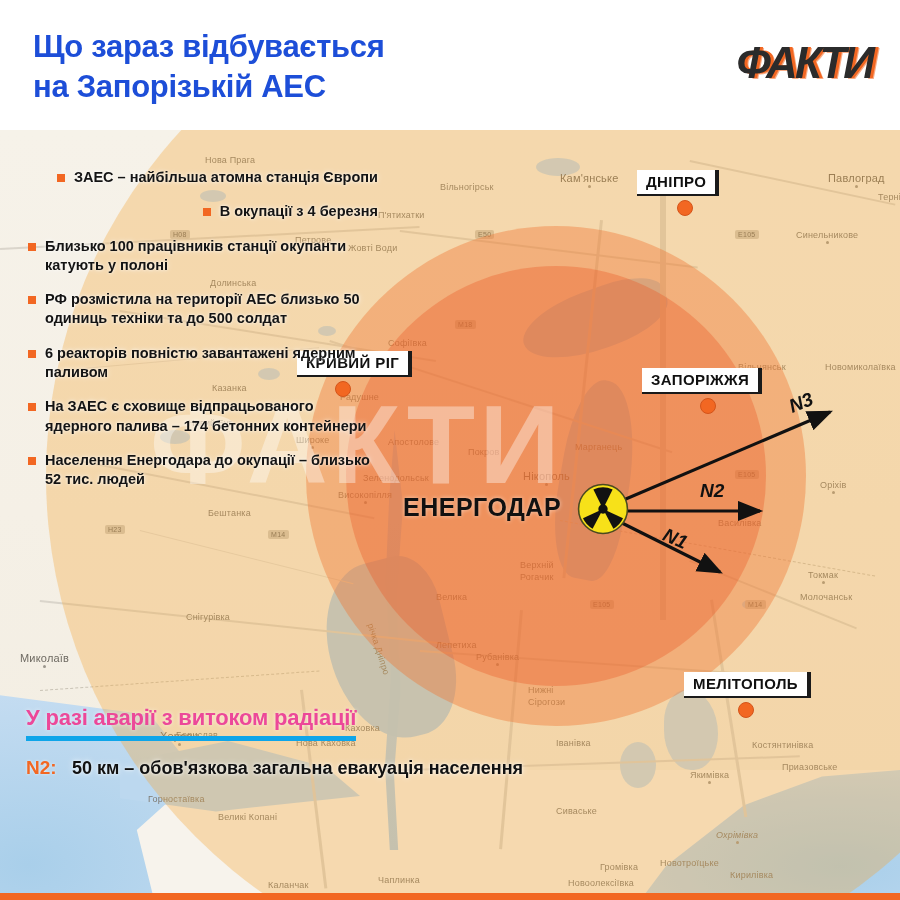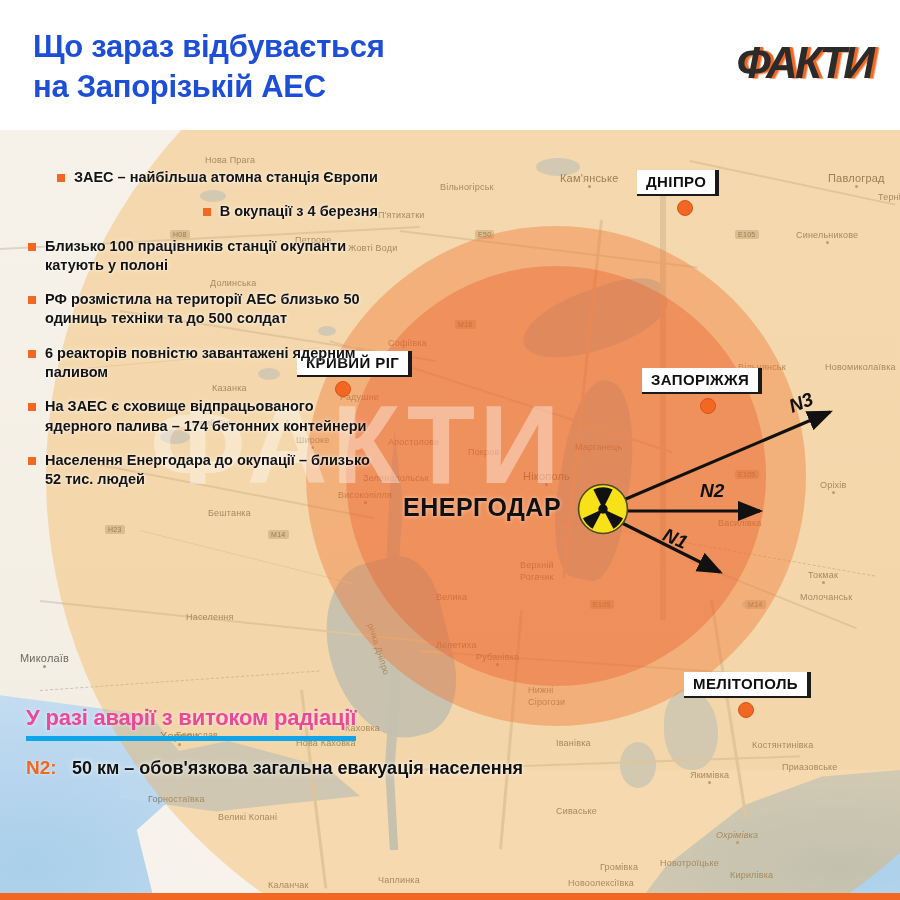--- a/index.html
+++ b/index.html
@@ -213,21 +213,21 @@
     <div class="place" style="left:782px;top:632px;text-align:center;">Приазовське</div>
     <div class="place" style="left:690px;top:640px;">Якимівка<span class="dot"></span></div>
     <div class="place" style="left:716px;top:700px;font-style:italic;">Охрімівка<span class="dot"></span></div>
     <div class="place" style="left:730px;top:740px;">Кирилівка</div>
     <div class="place" style="left:600px;top:732px;">Громівка</div>
     <div class="place" style="left:660px;top:728px;">Новотроїцьке</div>
     <div class="place" style="left:568px;top:748px;">Новоолексіївка</div>
     <div class="place" style="left:268px;top:750px;">Каланчак</div>
     <div class="place" style="left:378px;top:745px;">Чаплинка</div>
     <div class="place" style="left:176px;top:600px;">Берислав</div>
-    <div class="place" style="left:186px;top:482px;">Населення</div>
+    <div class="place" style="left:186px;top:482px;">Снігурівка</div>
     <div class="place" style="left:148px;top:664px;">Горностаївка</div>
     <div class="place" style="left:218px;top:682px;">Великі Копані</div>
     <div class="place" style="left:375px;top:492px;transform:rotate(72deg);transform-origin:0 0;">річка Дніпро</div>
 
     <div id="zones">
       <div class="zone" id="zone-n3"></div>
       <div class="zone" id="zone-n2"></div>
       <div class="zone" id="zone-n1"></div>
     </div>
 

